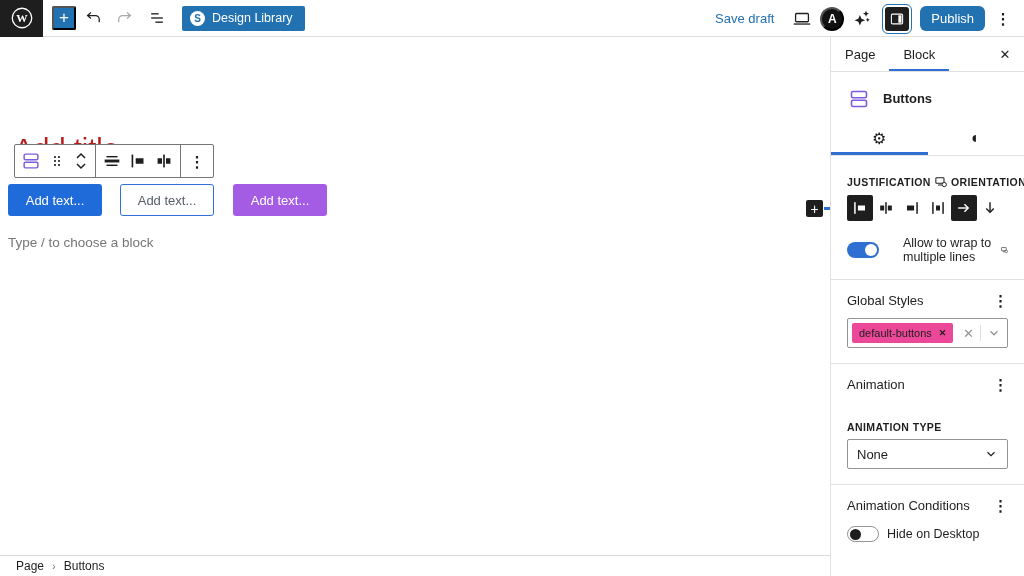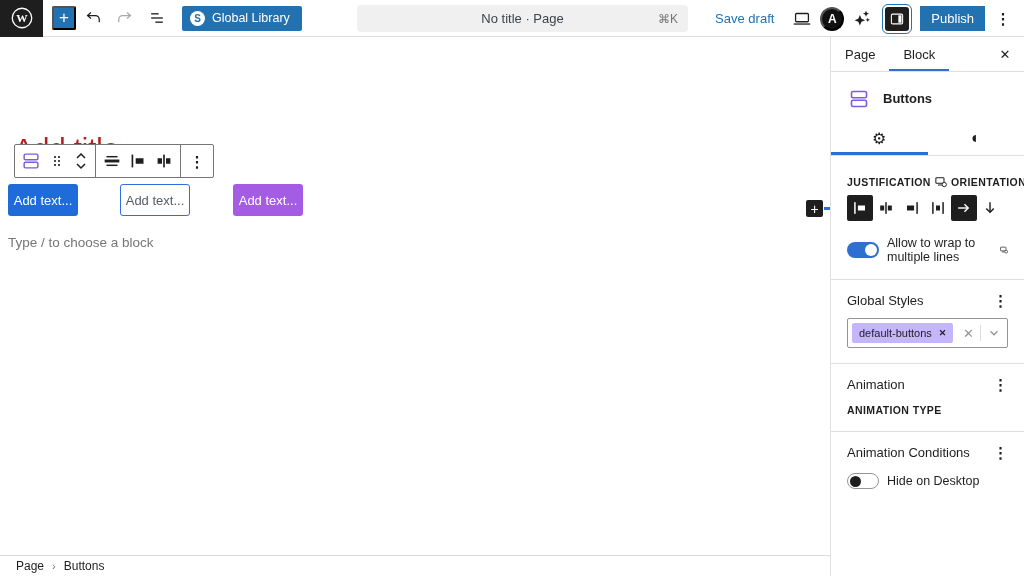--- a/index.html
+++ b/index.html
@@ -25,33 +25,33 @@
   .icon-btn{width:30px;height:30px;display:flex;align-items:center;justify-content:center;border-radius:2px;cursor:pointer;background:none;border:none;}
   .dl-btn{margin-left:8px;height:25px;padding:0 12px 0 8px;border-radius:2px;background:var(--wp-blue);color:#fff;font-size:12.5px;display:flex;align-items:center;gap:7px;cursor:pointer;border:none;font-family:inherit;}
   .dl-icon{width:15px;height:15px;border-radius:50%;background:#fff;color:var(--wp-blue);font-size:10px;font-weight:700;display:flex;align-items:center;justify-content:center;}
   .cmd-bar{position:absolute;left:357px;top:5px;width:331px;height:27px;background:#f0f0f0;border-radius:4px;display:flex;align-items:center;justify-content:center;font-size:13px;color:#3c434a;cursor:pointer;}
   .cmd-k{position:absolute;right:10px;color:#757575;font-size:12px;}
   .hdr-right{position:absolute;right:6px;top:0;height:37px;display:flex;align-items:center;gap:3px;}
   .save-draft{color:var(--wp-blue);font-size:13px;padding:0 10px;cursor:pointer;background:none;border:none;font-family:inherit;}
   .a-logo{width:24px;height:24px;border-radius:50%;background:#111;color:#fff;font-size:12px;font-weight:700;display:flex;align-items:center;justify-content:center;cursor:pointer;}
   .sb-toggle-ring{border:1.5px solid var(--wp-blue);border-radius:6px;padding:2px;display:inline-flex;margin:0 2px;}
   .sb-toggle{width:24px;height:24px;border-radius:3px;background:#1e1e1e;display:flex;align-items:center;justify-content:center;cursor:pointer;border:none;}
-  .publish-btn{height:25px;padding:0 11px;border-radius:0;background:var(--wp-blue);color:#fff;font-size:13px;border:none;cursor:pointer;font-family:inherit;margin-left:3px;}
+  .publish-btn{height:25px;padding:0 11px;border-radius:6px;background:var(--wp-blue);color:#fff;font-size:13px;border:none;cursor:pointer;font-family:inherit;margin-left:3px;}
   .kebab{font-size:15px;font-weight:700;color:#1e1e1e;letter-spacing:0;line-height:1;}
 
   
   .canvas{position:absolute;left:0;top:37px;width:831px;height:518px;background:#fff;}
   .add-title{position:absolute;left:14px;top:86px;font-size:29px;font-weight:400;color:#b91c1c;z-index:1;margin-top:10px;}
   .block-toolbar{position:absolute;left:14px;top:107px;height:34px;background:#fff;border:1px solid #757575;border-radius:2px;display:flex;align-items:stretch;z-index:5;}
   .bt-group{display:flex;align-items:center;padding:0 3px;border-right:1px solid #757575;}
   .bt-group:last-child{border-right:none;}
   .bt-btn{width:26px;height:30px;display:flex;align-items:center;justify-content:center;cursor:pointer;background:none;border:none;}
   .bt-movers{display:flex;flex-direction:column;align-items:center;justify-content:center;width:22px;gap:0;}
   .bt-movers svg{display:block;cursor:pointer;}
-  .canvas-btn{position:absolute;top:147px;height:32px;width:70px;border-radius:3px;font-size:13px;display:flex;align-items:center;justify-content:center;cursor:pointer;border:none;font-family:inherit;}
+  .canvas-btn{position:absolute;top:147px;height:32px;width:94px;border-radius:3px;font-size:13px;display:flex;align-items:center;justify-content:center;cursor:pointer;border:none;font-family:inherit;}
   .cb-1{left:8px;background:var(--btn-blue);color:#fff;}
   .cb-2{left:120px;background:#fff;border:1px solid #2e6fd9;color:#555d66;}
   .cb-3{left:233px;background:var(--btn-purple);color:#fff;}
   .inserter{position:absolute;left:806px;top:163px;width:17px;height:17px;background:#1e1e1e;color:#fff;border-radius:2px;display:flex;align-items:center;justify-content:center;font-size:14px;line-height:1;cursor:pointer;border:none;}
   .insert-line{position:absolute;left:824px;top:170px;width:7px;height:3px;background:var(--accent);}
   .block-hint{position:absolute;left:8px;top:198px;font-size:13.5px;color:#757575;}
 
   
   .footer{position:absolute;left:0;bottom:0;width:831px;height:21px;border-top:1px solid #dcdcde;background:#fff;display:flex;align-items:center;padding-left:16px;gap:8px;font-size:12px;color:#1e1e1e;z-index:10;}
   .crumb{cursor:pointer;}
@@ -72,37 +72,37 @@
   .panel{border-bottom:1px solid var(--border);padding:13px 16px 15px;}
   .panel-hdr{display:flex;align-items:center;gap:6px;font-size:13px;font-weight:500;color:#1e1e1e;}
   .panel-hdr .kebab{margin-left:auto;cursor:pointer;font-weight:700;}
   .panel-chevron{margin-left:auto;cursor:pointer;display:flex;}
   .mini-label{font-size:10.5px;font-weight:600;letter-spacing:.4px;color:#1e1e1e;display:flex;align-items:center;gap:4px;}
   .ctl-row{display:flex;margin-top:7px;}
   .ctl-col-right{margin-left:auto;}
   .seg-row{display:flex;margin-top:7px;}
   .seg-btn{width:26px;height:26px;display:flex;align-items:center;justify-content:center;border-radius:2px;cursor:pointer;background:none;border:none;color:#1e1e1e;}
   .seg-btn.selected{background:#1e1e1e;color:#fff;}
-  .toggle-row{display:flex;align-items:center;gap:8px;margin-top:15px;}
+  .toggle-row{display:flex;align-items:center;gap:24px;margin-top:15px;}
   .toggle{width:32px;height:16px;border-radius:9px;position:relative;cursor:pointer;flex:0 0 auto;}
   .toggle.on{background:var(--accent);}
   .toggle.on::after{content:"";position:absolute;right:2px;top:2px;width:12px;height:12px;border-radius:50%;background:#fff;}
   .toggle.off{background:#fff;border:1px solid #949494;}
   .toggle.off::after{content:"";position:absolute;left:2px;top:1.5px;width:11px;height:11px;border-radius:50%;background:#1e1e1e;}
   .toggle-label{font-size:12.5px;display:flex;align-items:center;gap:4px;}
   .tag-input{margin-top:10px;height:30px;border:1px solid #949494;border-radius:2px;display:flex;align-items:center;padding:0 6px 0 4px;cursor:text;}
-  .tag-chip{background:#c4b5fd;border-radius:2px;font-size:11px;padding:4px 7px;display:flex;align-items:center;gap:7px;color:#1e1e1e;}
+  .tag-chip{background:#ec4899;border-radius:2px;font-size:11px;padding:4px 7px;display:flex;align-items:center;gap:7px;color:#1e1e1e;}
   .chip-x{font-size:9px;font-weight:700;cursor:pointer;}
   .tag-right{margin-left:auto;display:flex;align-items:center;gap:6px;color:#949494;}
   .tag-clear{font-size:13px;cursor:pointer;color:#949494;}
   .tag-divider{width:1px;height:16px;background:#ddd;}
   .select{margin-top:6px;height:30px;border:1px solid #949494;border-radius:2px;display:flex;align-items:center;padding:0 9px;font-size:13px;cursor:pointer;background:#fff;justify-content:space-between;}
   .resp-row{display:flex;align-items:center;gap:8px;margin-top:13px;}
   .resp-row .label{font-size:12.5px;}
-  .mt12{margin-top:12px;}
+  .mt12{margin-top:29px;}
   svg{display:block;}
 </style>
 </head>
 <body>
 
 <div class="app">
 
   <div class="header">
     <div class="wp-logo">
       <svg width="26" height="26" viewBox="0 0 24 24">
@@ -126,28 +126,24 @@
       </button>
       <button class="icon-btn">
         <svg width="20" height="20" viewBox="0 0 24 24">
             <path d="M5 7h9" stroke="#1e1e1e" stroke-width="1.6"></path>
             <path d="M5 12h14" stroke="#1e1e1e" stroke-width="1.6"></path>
             <path d="M10 17h9" stroke="#1e1e1e" stroke-width="1.6"></path>
           </svg>
       </button>
       <button class="dl-btn">
         <span class="dl-icon">S</span>
-        <span>Global Library</span>
-      </button>
-    </div>
-
-    <div class="cmd-bar">
-      <span>No title · Page</span>
-      <span class="cmd-k">⌘K</span>
-    </div>
+        <span>Design Library</span>
+      </button>
+    </div>
+
 
     <div class="hdr-right">
       <button class="save-draft">Save draft</button>
       <button class="icon-btn">
         <svg width="22" height="22" viewBox="0 0 24 24">
             <rect x="5" y="6" width="14" height="9" rx="1" fill="none" stroke="#1e1e1e" stroke-width="1.4"></rect>
             <path d="M3 17.5 h18" stroke="#1e1e1e" stroke-width="1.4"></path>
           </svg>
       </button>
       <button class="a-logo">A</button>
@@ -368,20 +364,26 @@
         </span>
       </div>
     </div>
 
     <div class="panel">
       <div class="panel-hdr">
         <span>Animation</span>
         <span class="kebab">⋮</span>
       </div>
       <div class="mini-label mt12">ANIMATION TYPE</div>
+      <div class="select">
+        <span>None</span>
+        <svg width="14" height="14" viewBox="0 0 16 16">
+            <path d="M4 6 L8 10 L12 6" fill="none" stroke="#1e1e1e" stroke-width="1.4"></path>
+          </svg>
+      </div>
     </div>
 
     <div class="panel" style="border-bottom:none;">
       <div class="panel-hdr">
         <span>Animation Conditions</span>
         <span class="kebab">⋮</span>
       </div>
       <div class="resp-row">
         <span class="toggle off"></span>
         <span class="label">Hide on Desktop</span>

